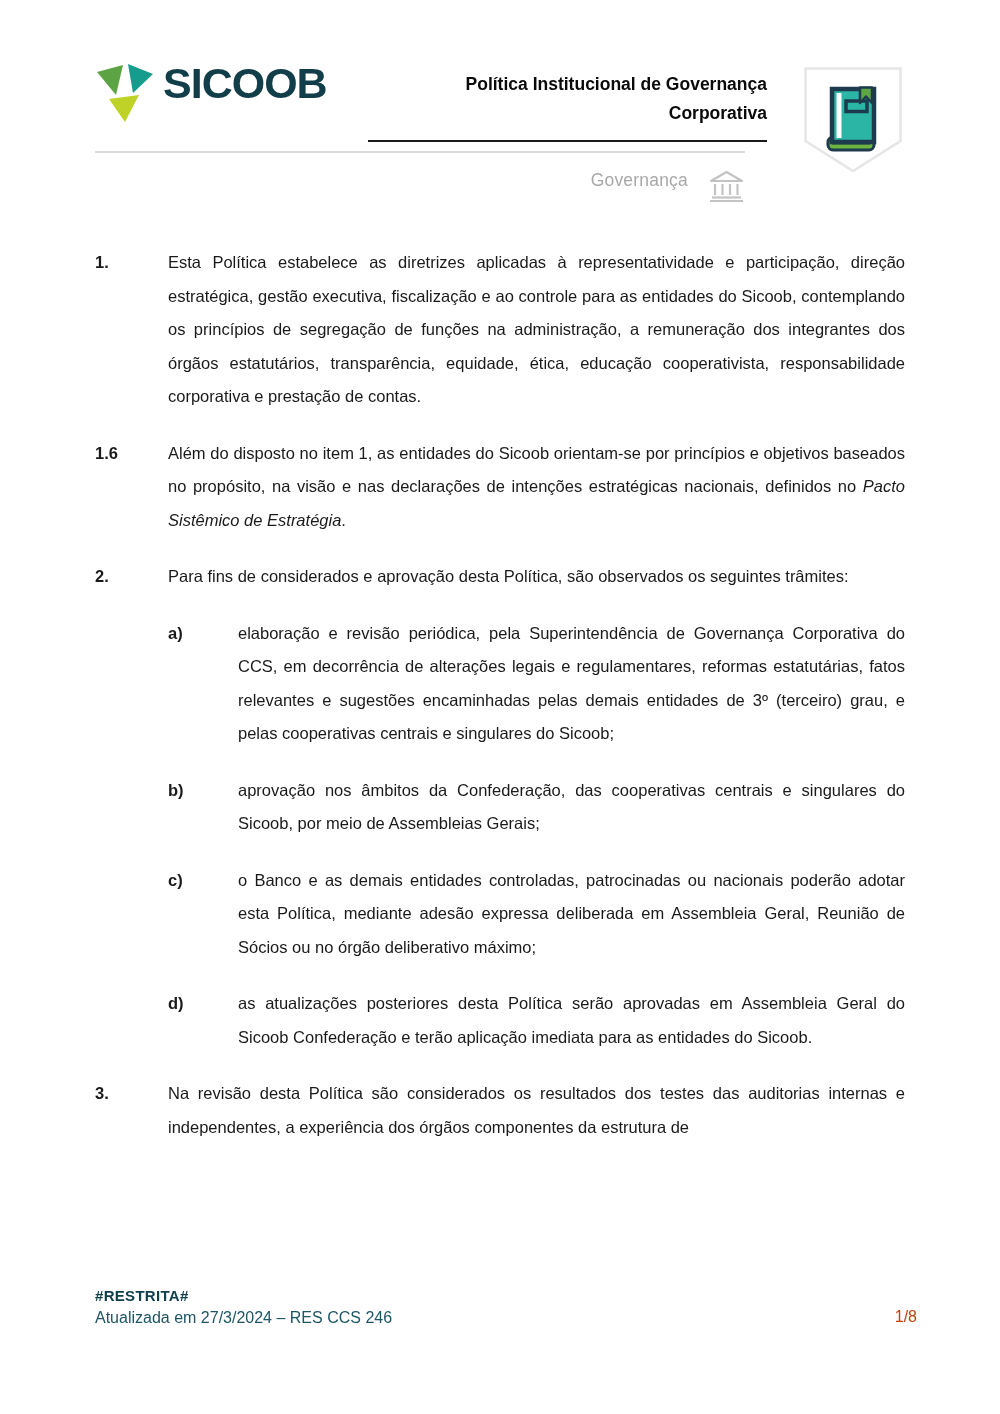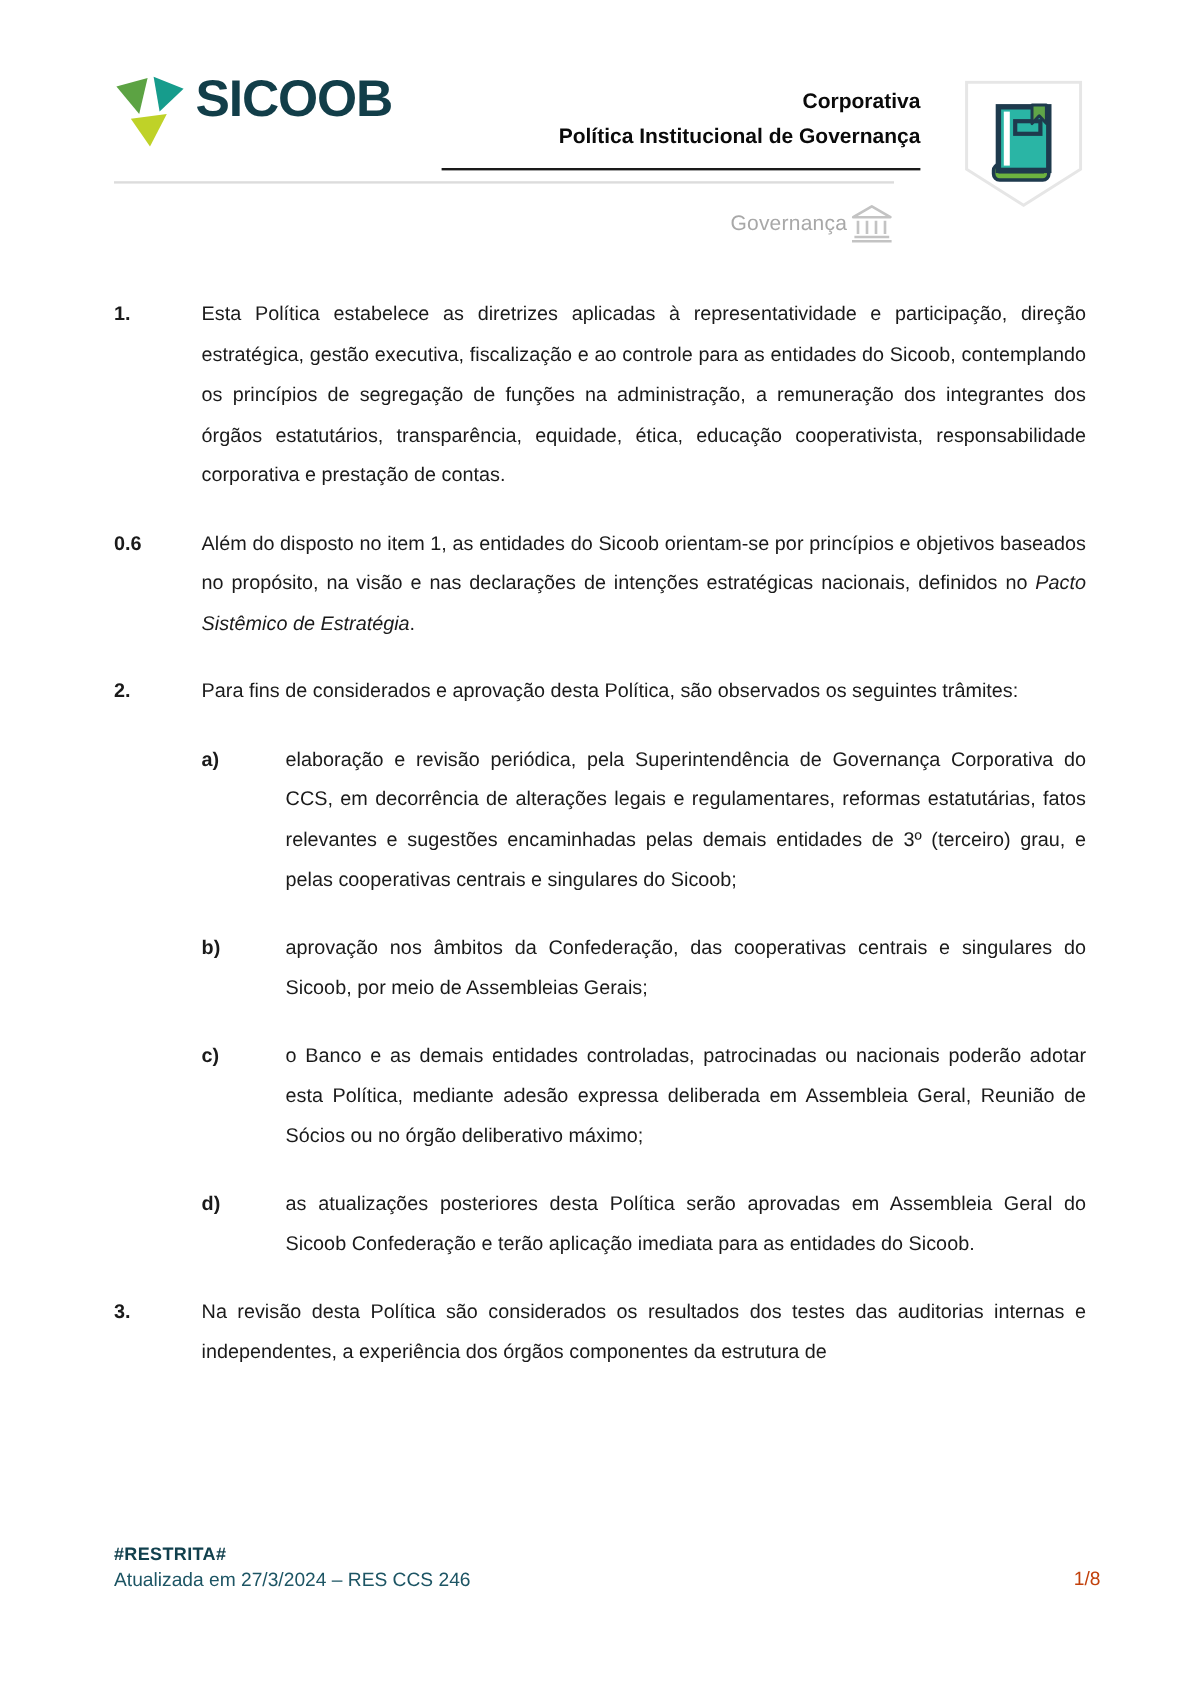--- a/index.html
+++ b/index.html
@@ -43,21 +43,21 @@
   .gray-rule {
     position: absolute;
     left: 95px; top: 151px;
     width: 650px; height: 2px;
     background: #dcdcdc;
   }
   .category {
     position: absolute;
     top: 170px;
     right: 255px;
-    display: flex; align-items: center; gap: 2px;
+    display: flex; gap: 20px;
   }
   .category-label {
     font-size: 17.5px;
     color: #a8a8a8;
     letter-spacing: 0.2px;
   }
   .badge {
     position: absolute;
     left: 804px; top: 67px;
     width: 98px; height: 106px;
@@ -122,22 +122,22 @@
     <div class="logo">
       <svg width="60" height="63" viewBox="0 0 60 63">
         <polygon points="2,10 28,3 21,33" fill="#5CA343"></polygon>
         <polygon points="33,2 58,12 38,31" fill="#169C8C"></polygon>
         <polygon points="14,37 44,33 30,60" fill="#BFD228"></polygon>
       </svg>
       <span class="logo-text">SICOOB</span>
     </div>
 
     <div class="title-block">
+      <div>Política Institucional de Governança</div>
       <div>Corporativa</div>
-      <div>Política Institucional de Governança</div>
     </div>
 
     <div class="gray-rule"></div>
 
     <div class="category">
       <span class="category-label">Governança</span>
       <svg width="37" height="33" viewBox="0 0 37 33">
         <g fill="none" stroke="#c3c3c3" stroke-width="2.2" stroke-linejoin="round">
           <polygon points="18.5,2 34,11 3,11"></polygon>
           <line x1="7" y1="14" x2="7" y2="25"></line>
@@ -170,21 +170,21 @@
   </div>
 
   <div class="content">
 
     <div class="item">
       <span class="marker">1.</span>
       <p class="text">Esta Política estabelece as diretrizes aplicadas à representatividade e participação, direção estratégica, gestão executiva, fiscalização e ao controle para as entidades do Sicoob, contemplando os princípios de segregação de funções na administração, a remuneração dos integrantes dos órgãos estatutários, transparência, equidade, ética, educação cooperativista, responsabilidade corporativa e prestação de contas.</p>
     </div>
 
     <div class="item">
-      <span class="marker">0.6</span>
+      <span class="marker">1.6</span>
       <p class="text"><span>Além do disposto no item 1, as entidades do Sicoob orientam-se por princípios e objetivos baseados no propósito, na visão e nas declarações de intenções estratégicas nacionais, definidos no </span><em>Pacto Sistêmico de Estratégia</em><span>.</span></p>
     </div>
 
     <div class="item">
       <span class="marker">2.</span>
       <p class="text">Para fins de considerados e aprovação desta Política, são observados os seguintes trâmites:</p>
     </div>
 
     <div class="item level2">
       <span class="marker">a)</span>

